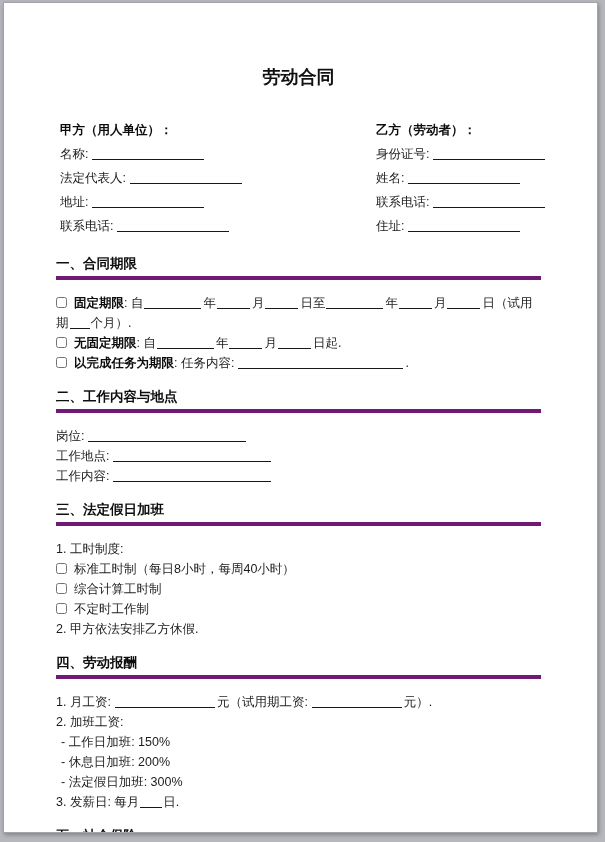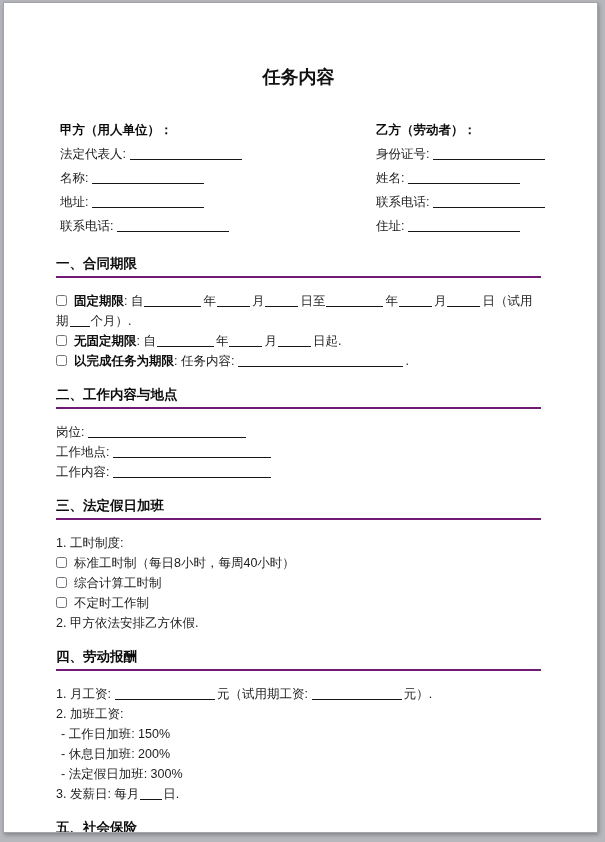--- a/index.html
+++ b/index.html
@@ -42,45 +42,45 @@
   .bl-md{width:33px;margin-left:1px;}
   .bl-mo{width:20px;margin:0 1px;}
   .bl-task{width:165px;}
   .bl-work{width:158px;}
   .bl-wage{width:100px;}
   .bl-wage2{width:90px;}
   .bl-pay{width:22px;margin:0 1px;}
   .section{margin-top:17px;}
   .sec-head{
     font-size:13.5px;font-weight:bold;line-height:14px;color:#0d0d0d;
-    padding-bottom:5px;border-bottom:2px solid #701a75;margin-bottom:13px;
+    padding-bottom:5px;border-bottom:4px solid #701a75;margin-bottom:13px;
   }
   .row{margin:0;line-height:20px;}
   .indent{padding-left:5px;}
   .nowrap{white-space:nowrap;}
   .cb{
     display:inline-block;width:9px;height:9px;
     border:1.2px solid #72727c;border-radius:2.5px;
     margin-right:7px;vertical-align:-1px;background:#fff;
   }
   b{color:#0d0d0d;}
 </style>
 </head>
 <body>
 
 <div class="page">
   <div class="content">
 
-    <h1 class="doc-title">任务内容</h1>
+    <h1 class="doc-title">劳动合同</h1>
 
     <div class="parties">
       <div class="party">
         <p class="party-heading">甲方（用人单位）：</p>
+        <p><span>名称:</span><span class="blank bl-field"></span></p>
         <p><span>法定代表人:</span><span class="blank bl-field"></span></p>
-        <p><span>名称:</span><span class="blank bl-field"></span></p>
         <p><span>地址:</span><span class="blank bl-field"></span></p>
         <p><span>联系电话:</span><span class="blank bl-field"></span></p>
       </div>
       <div class="party">
         <p class="party-heading">乙方（劳动者）：</p>
         <p><span>身份证号:</span><span class="blank bl-field"></span></p>
         <p><span>姓名:</span><span class="blank bl-field"></span></p>
         <p><span>联系电话:</span><span class="blank bl-field"></span></p>
         <p><span>住址:</span><span class="blank bl-field"></span></p>
       </div>

